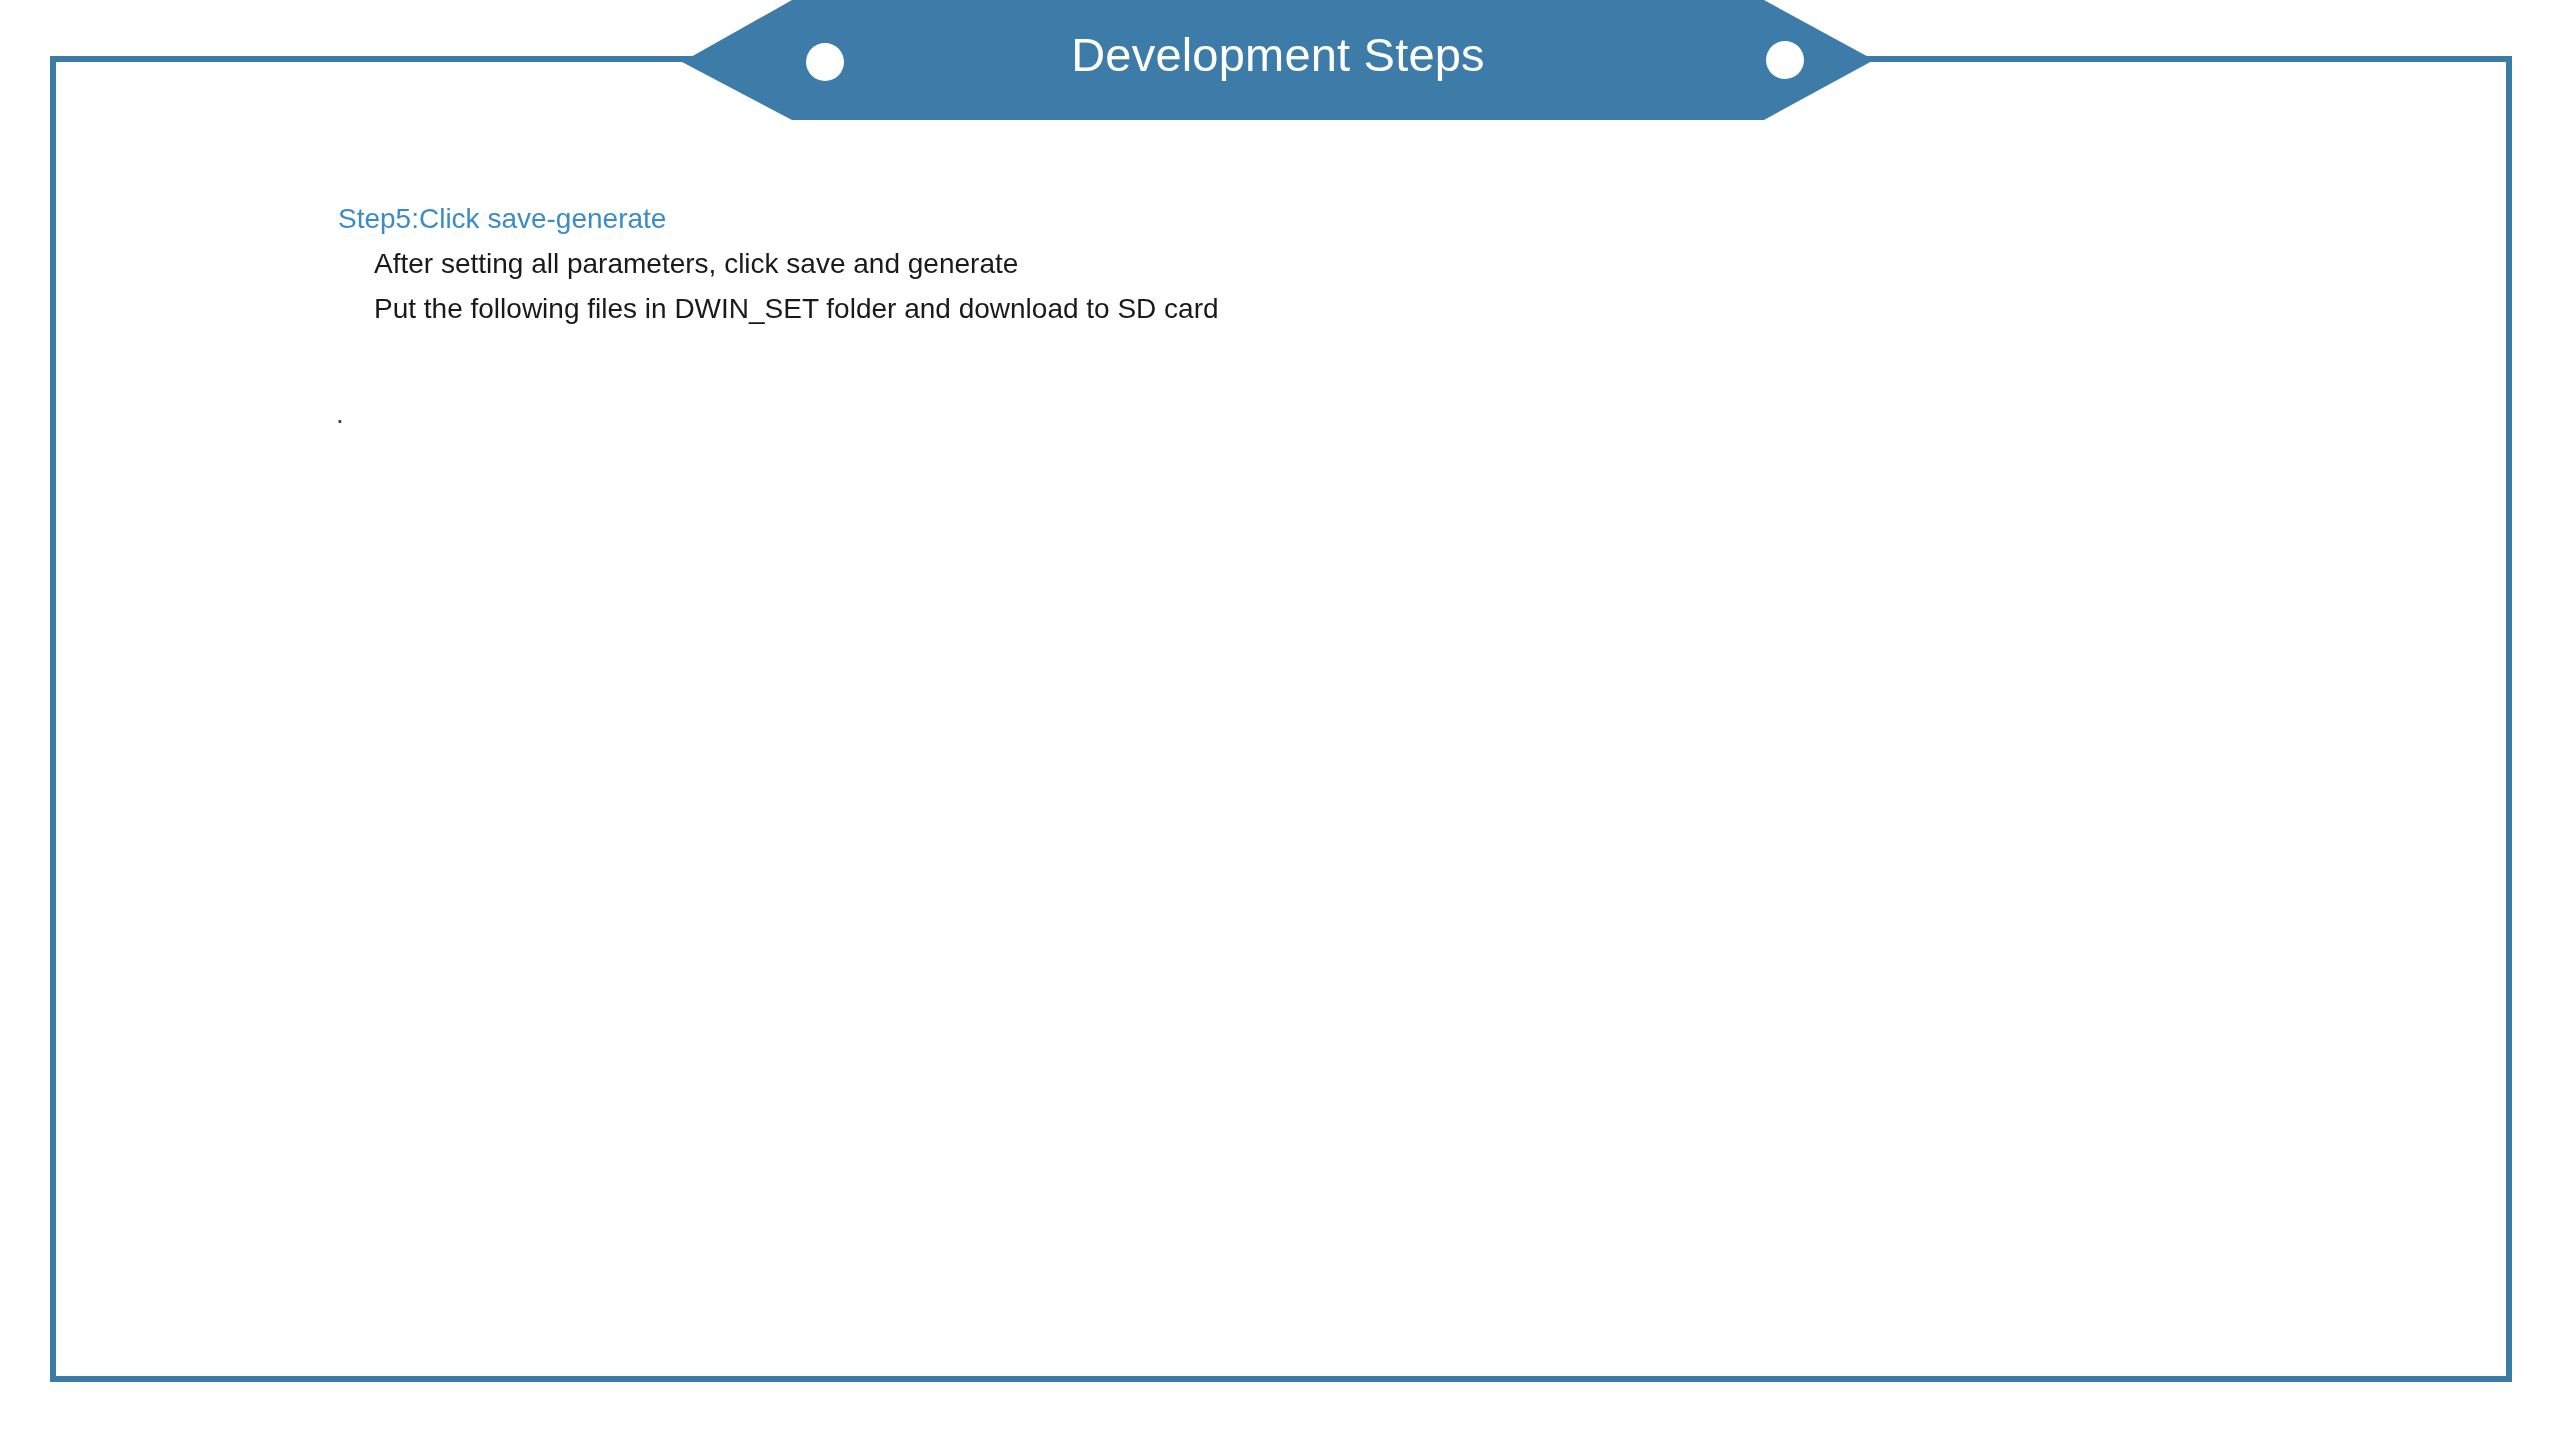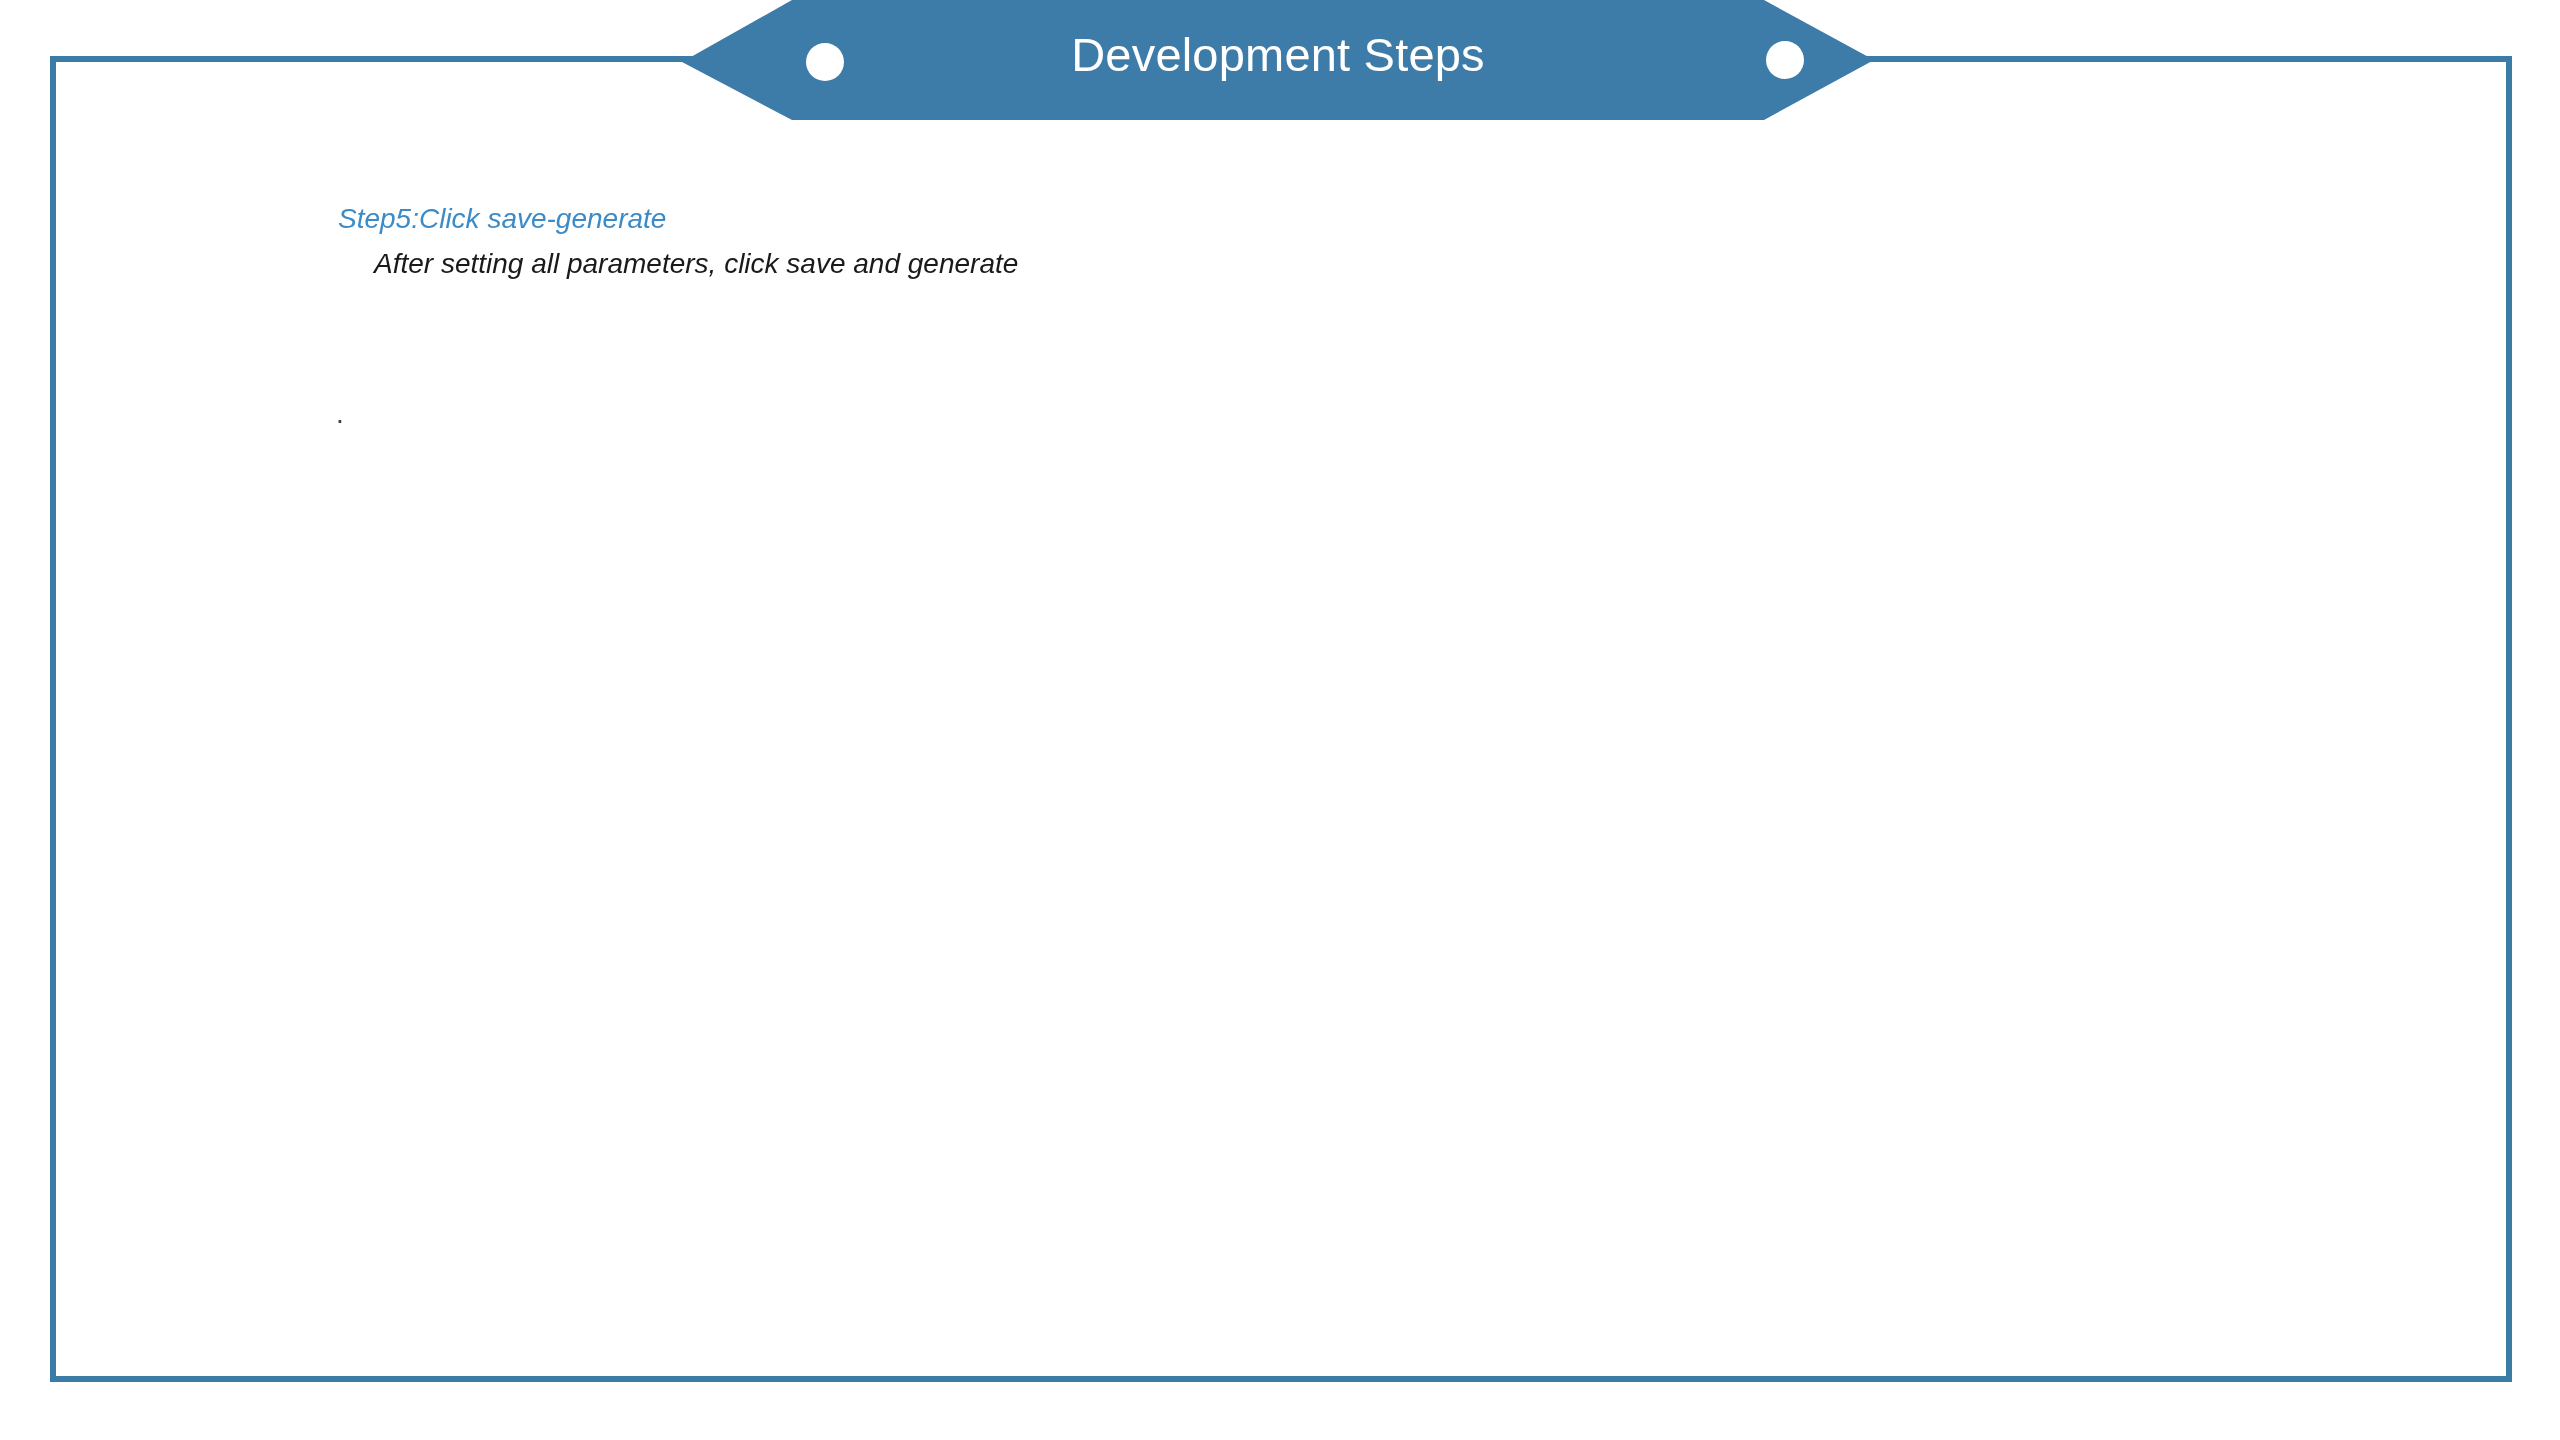--- a/index.html
+++ b/index.html
@@ -98,23 +98,24 @@
     color: #404040;
   }
 </style>
 </head>
 <body>
 
 <div id="slide">
 
   <div class="content-frame">
 
-    <div class="text-block" style="left:282px; top:134px;font-style:italic;">
+    <div class="text-block" style="left:282px; top:134px;">
       <div class="step-heading">Step5:Click save-generate</div>
       <div class="body-line">After setting all parameters, click save and generate</div>
+      <div class="body-line">Put the following files in DWIN_SET folder and download to SD card</div>
     </div>
 
     <div class="dot-marker" style="left:280px; top:338px;">.</div>
 
   </div>
 
   <div class="banner">
     <svg class="banner-svg" viewBox="0 0 1192 120" preserveAspectRatio="none">
       <polygon points="0,62 110,0 1082,0 1192,60 1082,120 110,120" fill="#3d7ca8"></polygon>
       <circle cx="143" cy="62" r="19" fill="#ffffff"></circle>

